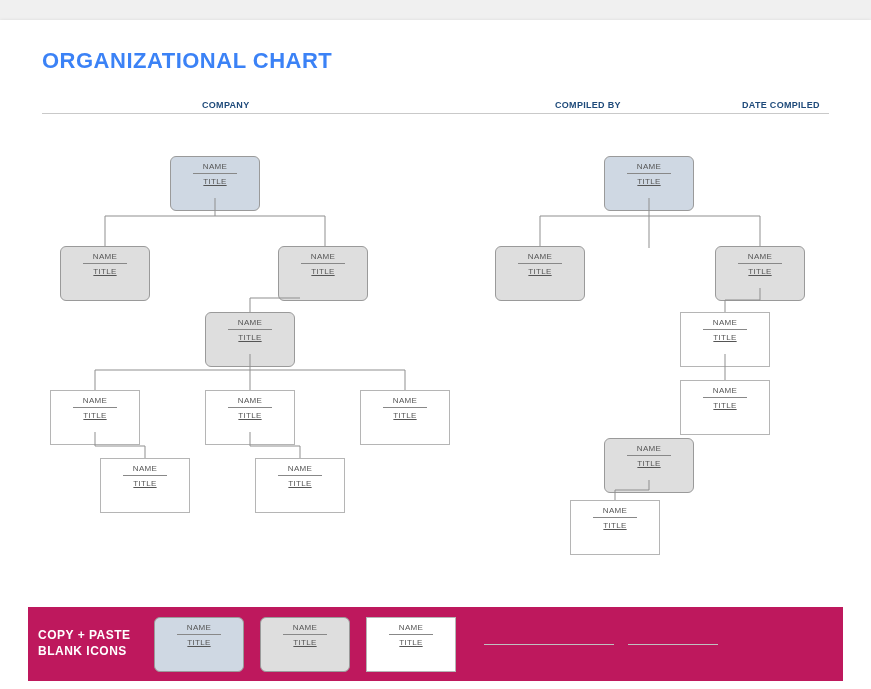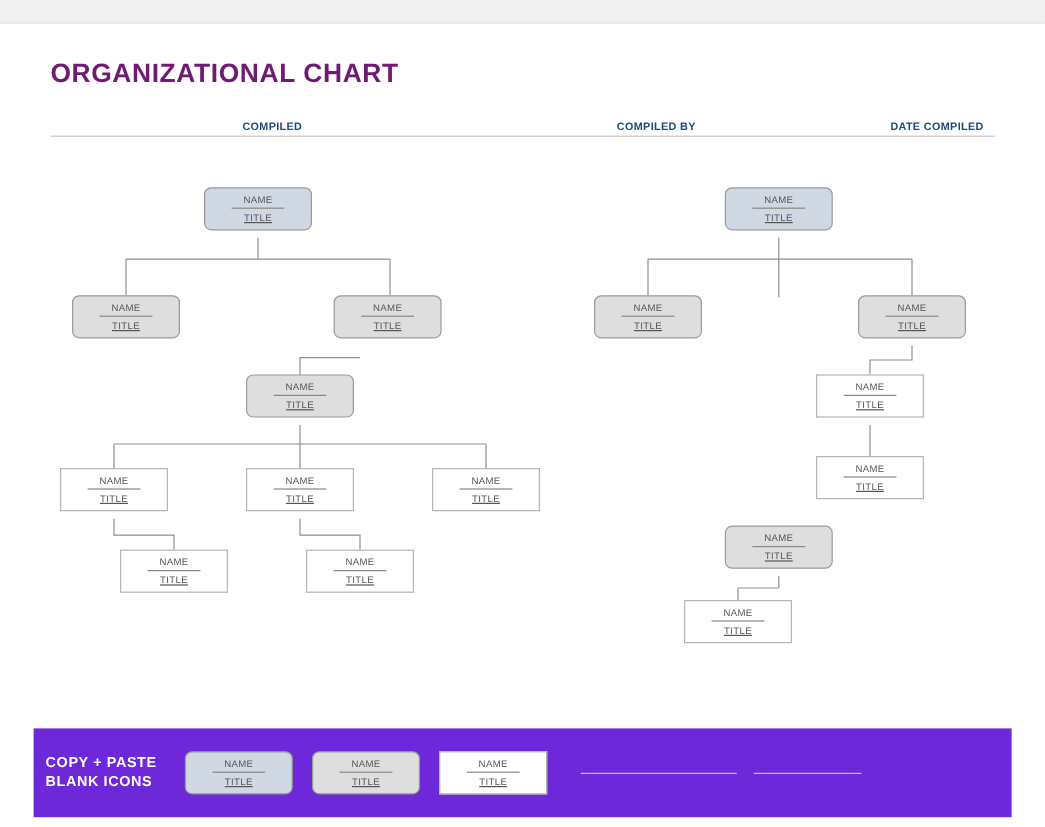--- a/index.html
+++ b/index.html
@@ -19,21 +19,21 @@
     position: relative;
     box-shadow: 0 1px 4px rgba(0,0,0,0.15);
   }
   .heading {
     position: absolute;
     left: 42px;
     top: 28px;
     font-size: 22px;
     font-weight: 600;
     letter-spacing: 0.5px;
-    color: #701a75;
+    color: #3b82f6;
   }
   .header-row {
     position: absolute;
     left: 42px;
     right: 42px;
     top: 72px;
     height: 22px;
   }
   .header-row .hr-line {
     position: absolute;
@@ -42,31 +42,31 @@
   }
   .header-label {
     position: absolute;
     bottom: 4px;
     font-size: 9px;
     font-weight: 700;
     color: #1e4a7a;
     letter-spacing: 0.3px;
   }
   .hl-company { left: 160px; }
-  .hl-compiled { left: 472px; }
+  .hl-compiled { left: 513px; }
   .hl-date { left: 700px; }
 
   .canvas {
     position: absolute;
     left: 0; top: 0; right: 0; bottom: 0;
   }
   .node {
     position: absolute;
     width: 90px;
-    height: 36px;
+    height: 55px;
     border: 1px solid #9a9a9a;
     border-radius: 6px;
     text-align: center;
     padding: 5px 8px 4px 8px;
     font-size: 8px;
     color: #555;
     letter-spacing: 0.3px;
   }
   .node.blue { background: #cfd8e3; }
   .node.gray { background: #dedede; }
@@ -74,21 +74,21 @@
   .node .nm { display:block; margin-bottom:2px; }
   .node .tl { display:block;text-decoration:underline; }
   .node .sep { border-top: 1px solid #888; width: 60%; margin: 2px auto 3px auto; }
 
   svg.conn { position: absolute; stroke: #8f8f8f; stroke-width: 1; fill: none; }
 
   .footer {
     position: absolute;
     left: 28px; right: 28px; bottom: 28px;
     height: 74px;
-    background: #6d28d9;
+    background: #be185d;
     display: flex;
     align-items: center;
     padding-left: 10px;
   }
   .footer-label {
     color: #fff;
     font-size: 12px;
     font-weight: 700;
     line-height: 1.3;
     letter-spacing: 0.5px;
@@ -105,21 +105,21 @@
 </style>
 </head>
 <body>
 
 <div class="page">
 
   <div class="heading">ORGANIZATIONAL CHART</div>
 
   <div class="header-row">
     <div class="hr-line"></div>
-    <div class="header-label hl-company">COMPILED</div>
+    <div class="header-label hl-company">COMPANY</div>
     <div class="header-label hl-compiled">COMPILED BY</div>
     <div class="header-label hl-date">DATE COMPILED</div>
   </div>
 
   <div class="canvas">
 
     <div class="node blue" style="left:170px; top:136px;">
       <span class="nm">NAME</span>
       <div class="sep"></div>
       <span class="tl">TITLE</span>

